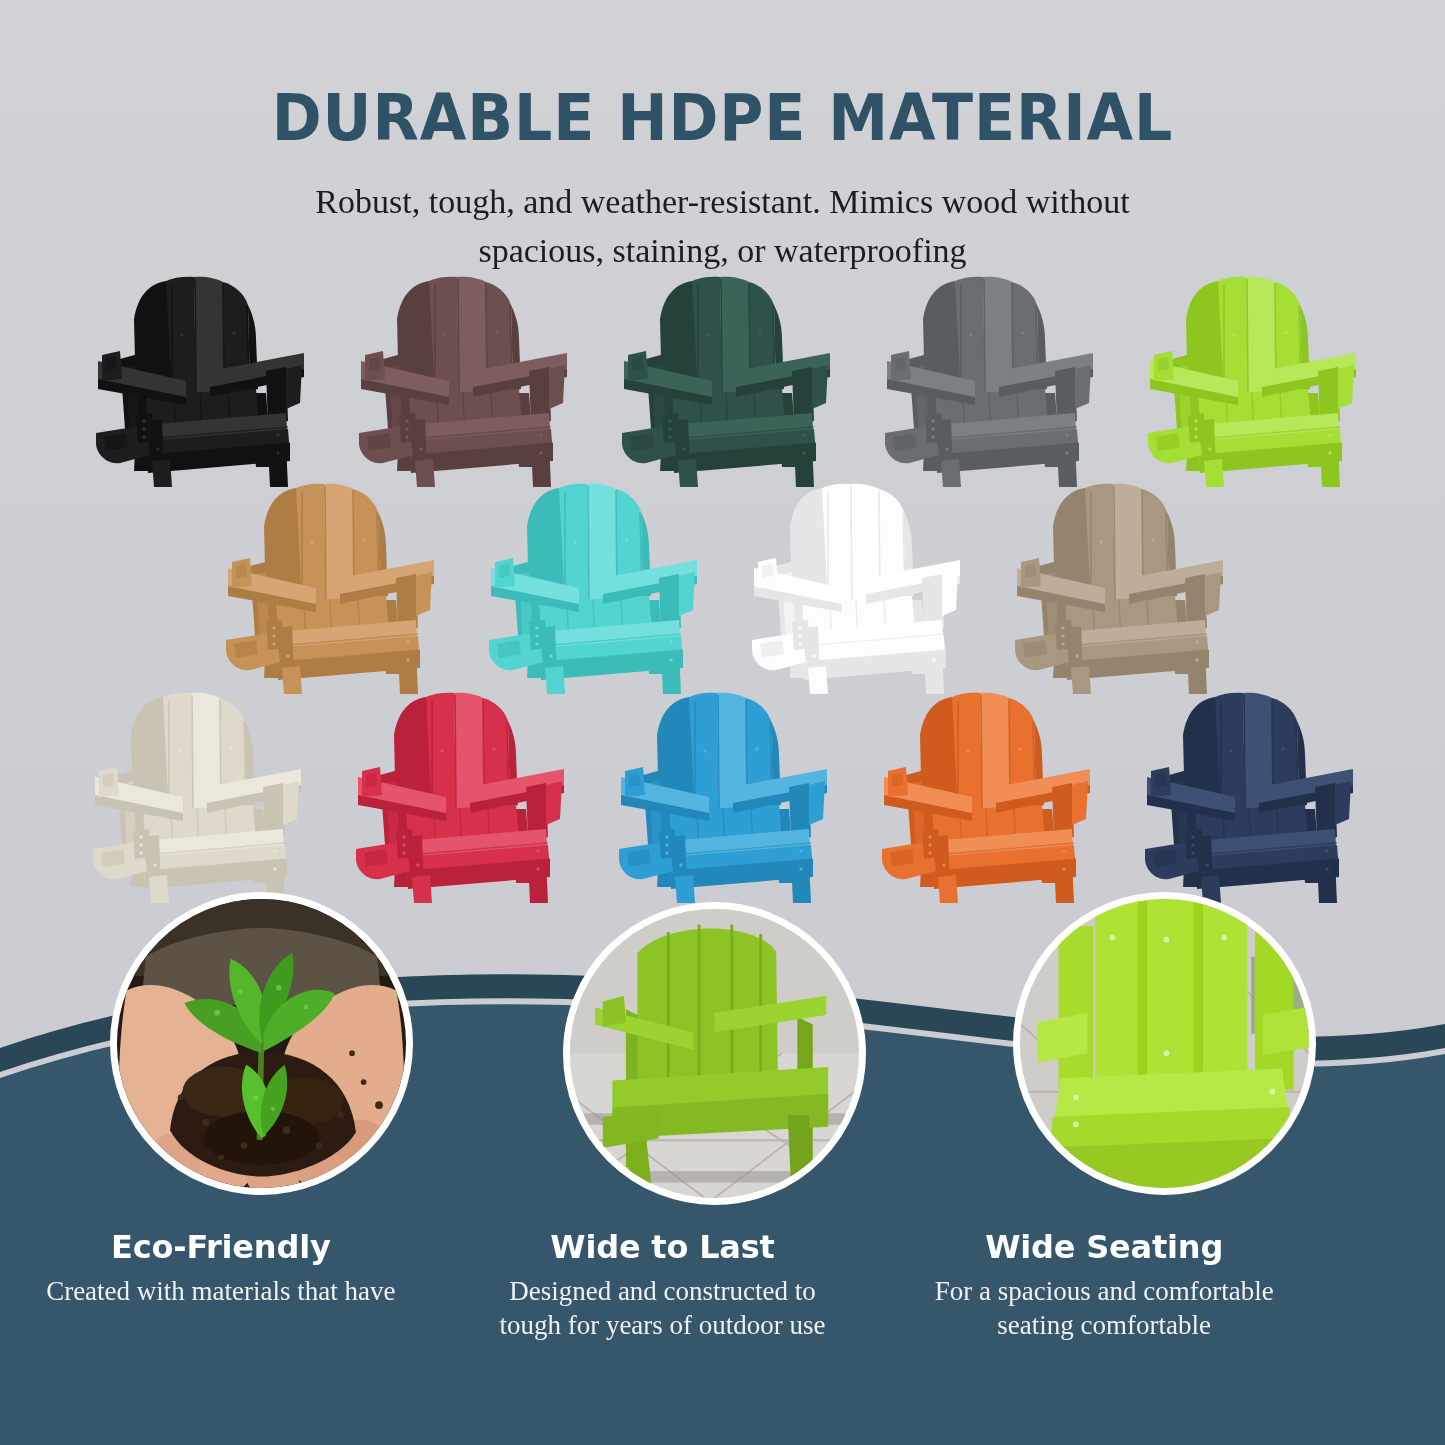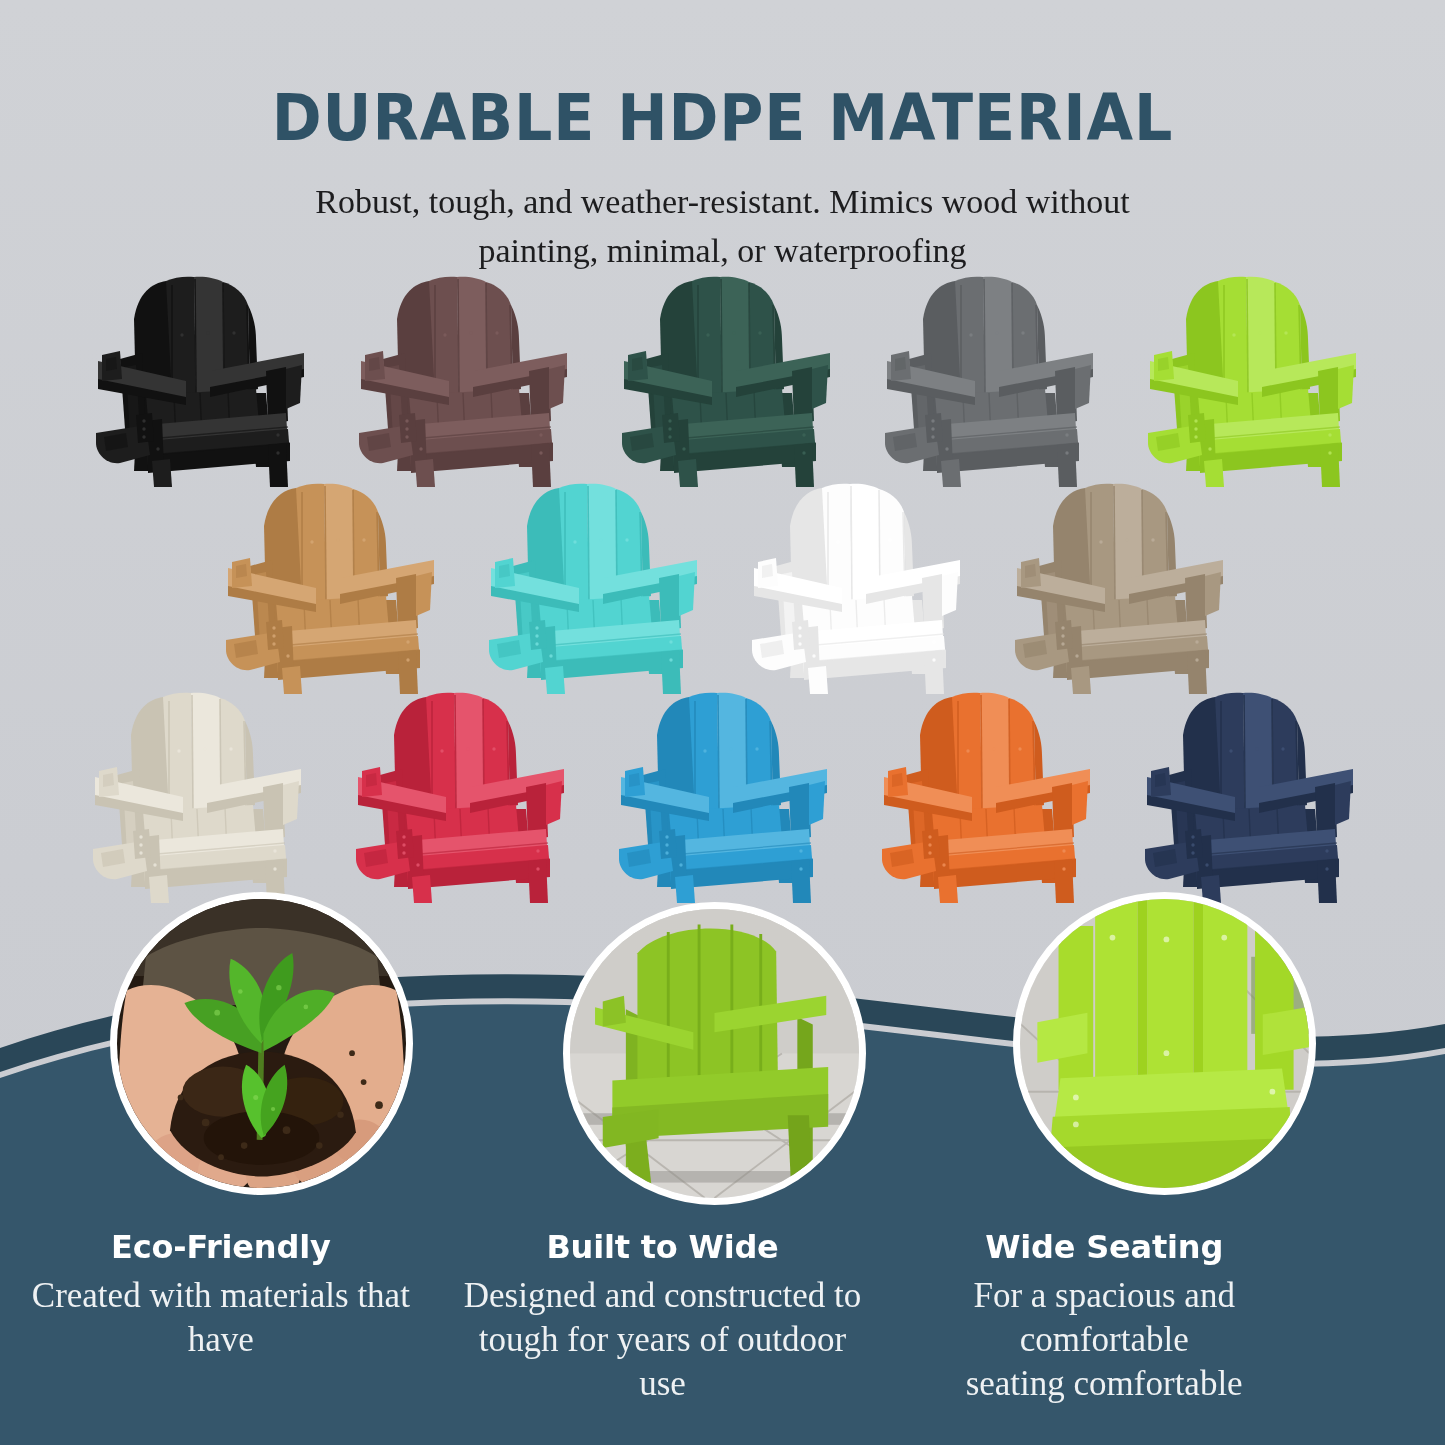--- a/index.html
+++ b/index.html
@@ -59,36 +59,36 @@
   
   .features{position:absolute;left:0;top:1228px;width:1325px;display:flex;}
   .feat{flex:1;text-align:center;padding:0 14px;box-sizing:border-box;}
   .feat h3{
     margin:0;font-family:"DejaVu Sans", sans-serif;font-weight:bold;
     font-size:32px;color:#ffffff;letter-spacing:-.2px;
   }
   .feat p{
     margin:8px auto 0;max-width:400px;
     font-family:"Liberation Serif", serif;
-    font-size:35px;line-height:1.26;color:#eef1f3;
+    font-size:27px;line-height:1.26;color:#eef1f3;
   }
   .f1 p{max-width:430px;}
   .f2 p{max-width:400px;}
   .f3 p{max-width:410px;}
 </style>
 </head>
 <body>
 
 <div id="page">
 
   <div class="header">
     <h1 class="title" style="color: rgb(47, 82, 102);">DURABLE HDPE MATERIAL</h1>
     <div class="subtitle">
       <div>Robust, tough, and weather-resistant. Mimics wood without</div>
-      <div>painting, minimal, or waterproofing</div>
+      <div>spacious, staining, or waterproofing</div>
     </div>
   </div>
 
   <div class="grid">
     <div class="row row1">
         <div class="cell">
 <svg viewBox="0 0 225 212">
 
   <path d="M48,120 L62,120 L58,196 L44,196 Z" fill="#111111"></path>
   <path d="M160,118 L176,118 L182,192 L166,192 Z" fill="#111111"></path>
@@ -1242,21 +1242,21 @@
   </div>
 
   <div class="features">
     <div class="feat f1">
       <h3>Eco-Friendly</h3>
       <p>
         <span>Created with materials that have</span><br>
       </p>
     </div>
     <div class="feat f2">
-      <h3>Built to Wide</h3>
+      <h3>Wide to Last</h3>
       <p>
         <span>Designed and constructed to</span><br>
         <span>tough for years of outdoor use</span>
       </p>
     </div>
     <div class="feat f3">
       <h3>Wide Seating</h3>
       <p>
         <span>For a spacious and comfortable</span><br>
         <span>seating comfortable</span>

